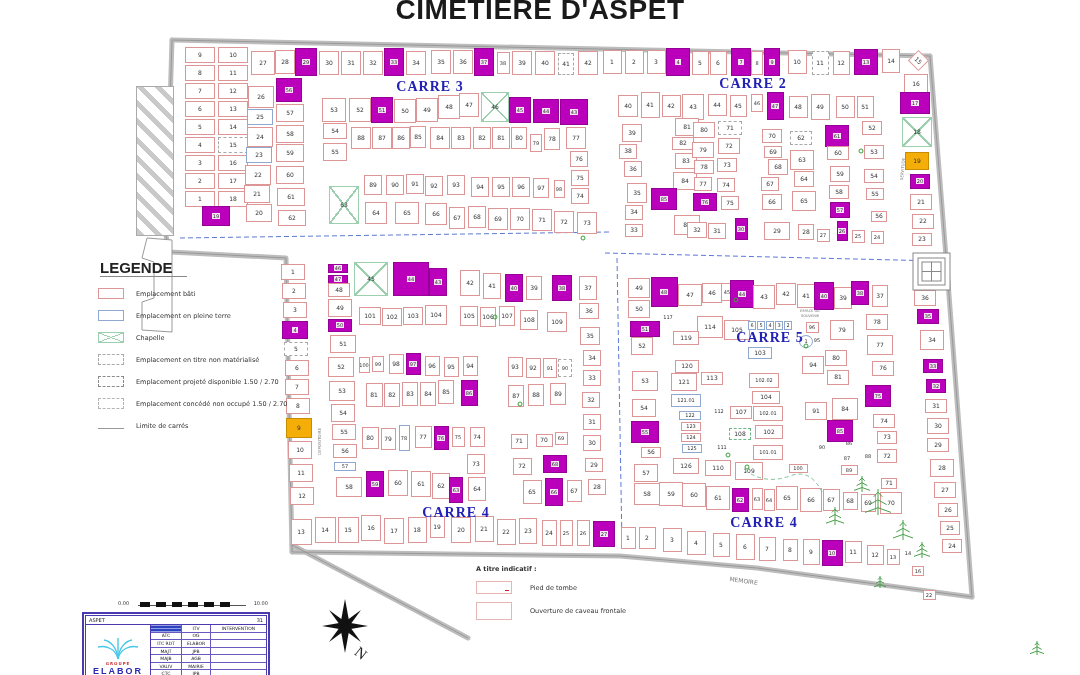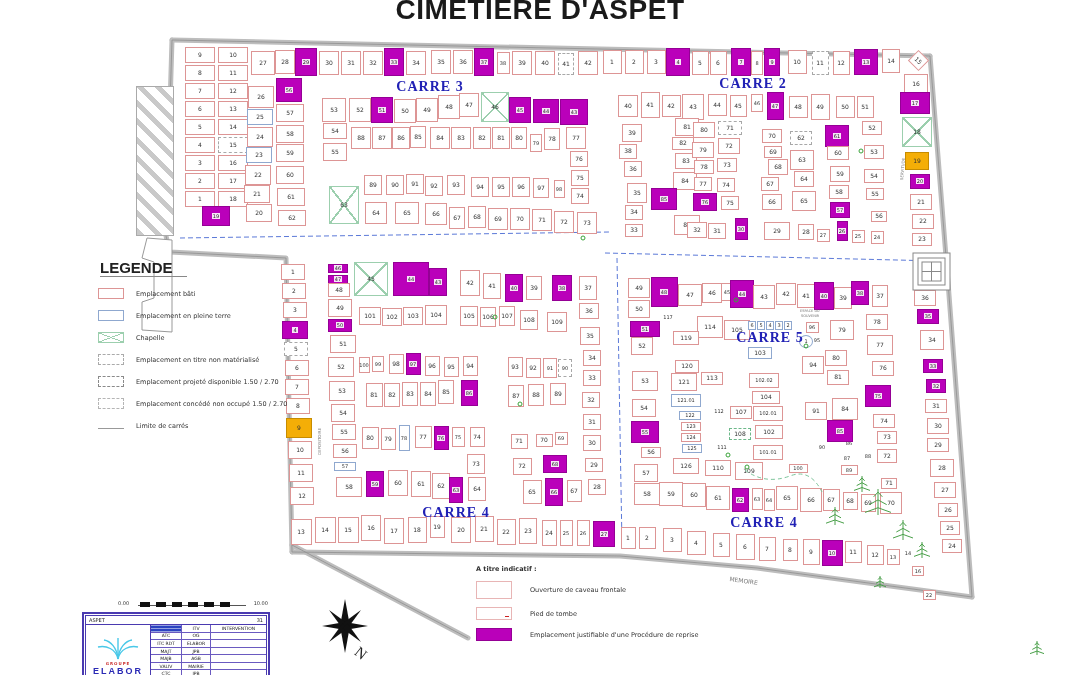--- a/index.html
+++ b/index.html
@@ -1425,32 +1425,28 @@
           <div class="sw limite"></div>
           <div class="lbl">Limite de carrés</div>
         </div>
       </div>
   </div>
 
   <div class="indicatif">
     <div class="ti">A titre indicatif :</div>
     <div id="indicatif-items">
         <div class="in-item">
-          <div class="sw2 caveau"></div>
-          <div class="lbl">Ouverture de caveau frontale</div>
-        </div>
-        <div class="in-item">
           <div class="sw2 pied">
             <i></i>
           </div>
           <div class="lbl">Pied de tombe</div>
         </div>
         <div class="in-item">
-          <div class="sw2 reprise"></div>
-          <div class="lbl">Emplacement justifiable d'une Procédure de reprise</div>
+          <div class="sw2 caveau"></div>
+          <div class="lbl">Ouverture de caveau frontale</div>
         </div>
       </div>
   </div>
 
   <div class="scalebar">
     <span class="lab" style="left:0">0.00</span>
     <span class="lab" style="right:0">10.00</span>
     <div class="base"></div>
     <div id="scale-segs">
         <div class="seg" style="left: 22px; width: 10px;"></div>

